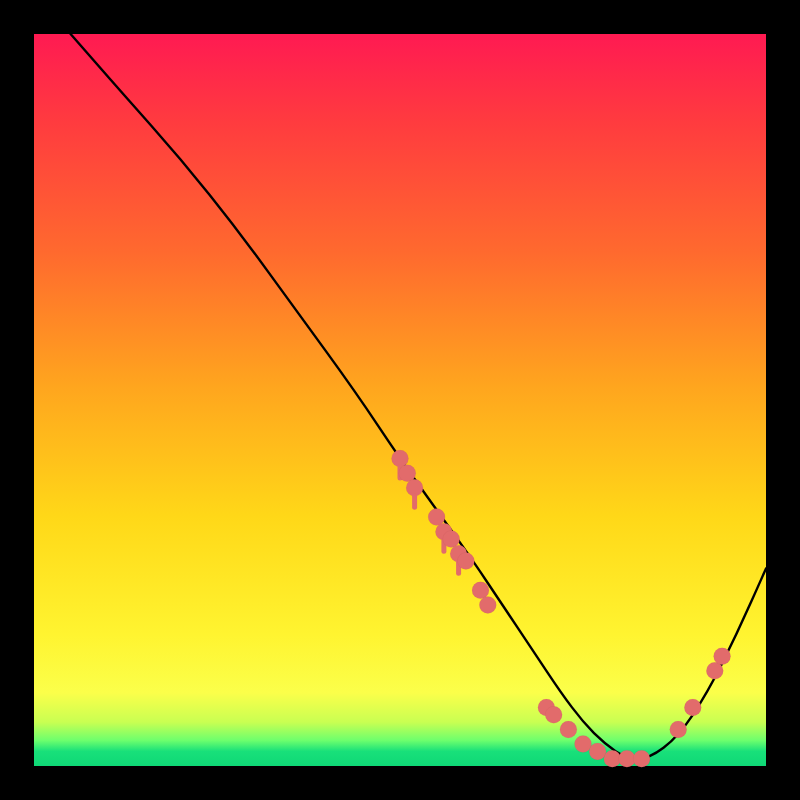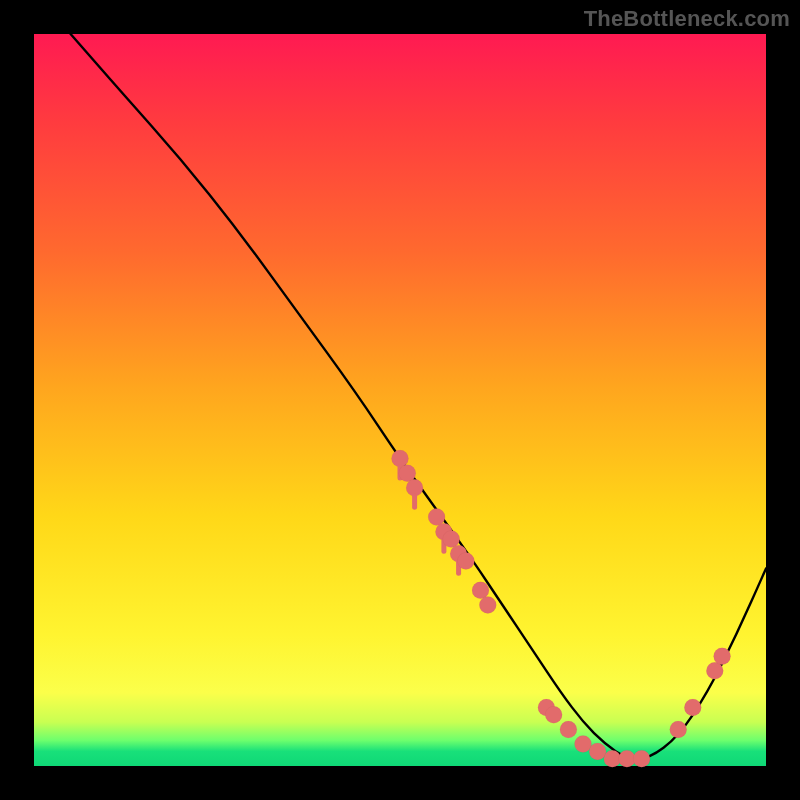--- a/index.html
+++ b/index.html
@@ -106,14 +106,13 @@
           <circle cx="578.3" cy="724.7" r="8.5" class="dot"></circle>
           <circle cx="592.9" cy="724.7" r="8.5" class="dot"></circle>
           <circle cx="607.6" cy="724.7" r="8.5" class="dot"></circle>
           <circle cx="644.2" cy="695.4" r="8.5" class="dot"></circle>
           <circle cx="658.8" cy="673.4" r="8.5" class="dot"></circle>
           <circle cx="680.8" cy="636.8" r="8.5" class="dot"></circle>
           <circle cx="688.1" cy="622.2" r="8.5" class="dot"></circle>
         </g>
     </svg>
   </div>
-  <div class="watermark">TheBottleneck.com</div>
 </div>
 
 </body></html>

